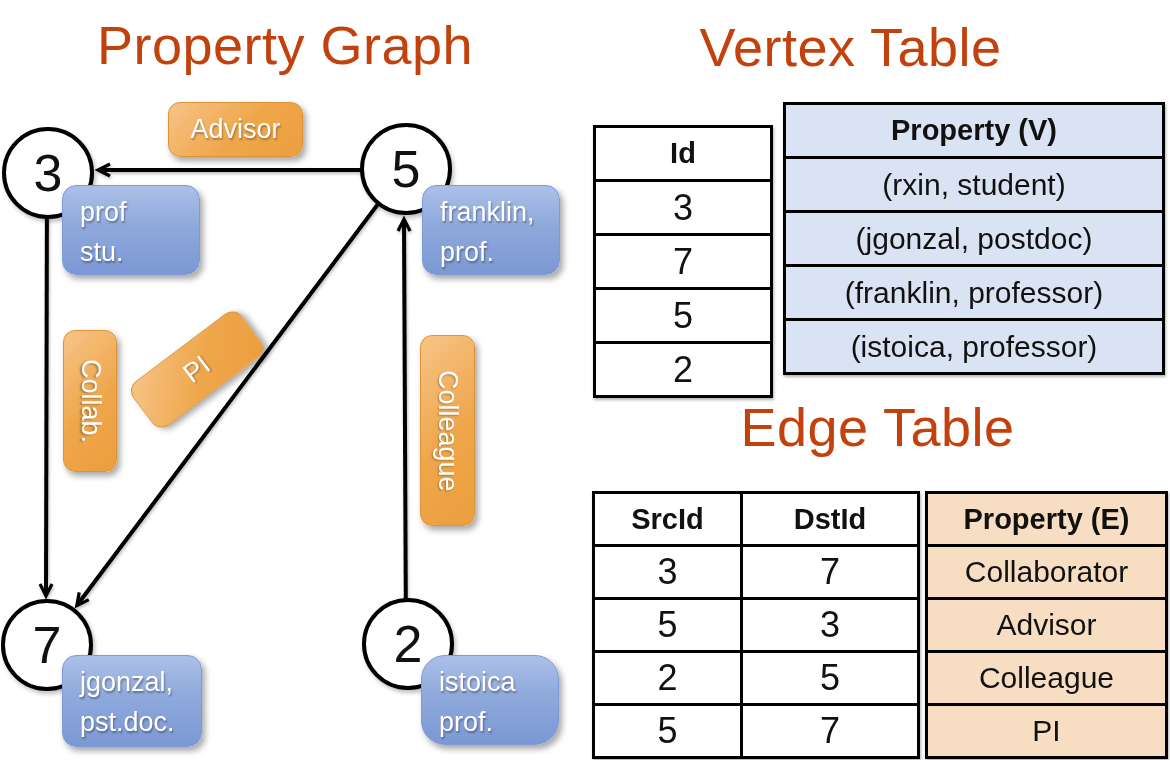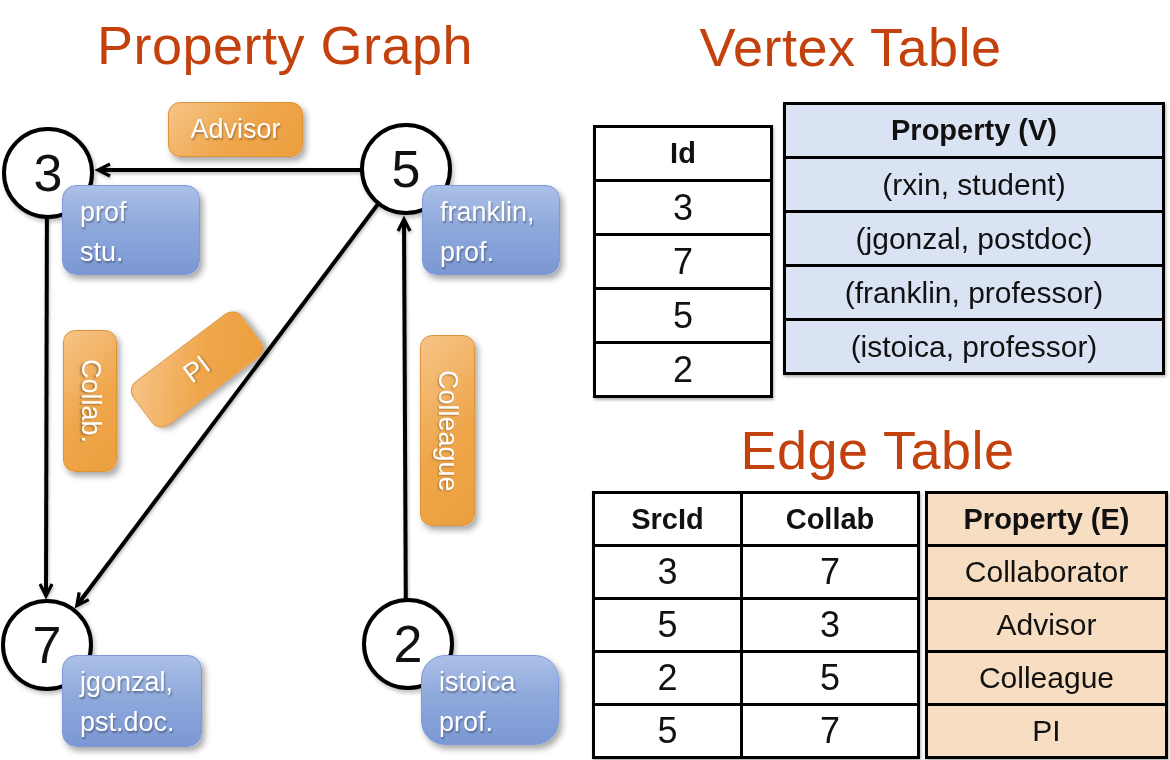--- a/index.html
+++ b/index.html
@@ -7,21 +7,21 @@
     position:relative;width:1170px;height:760px;background:#fff;overflow:hidden;
     font-family:"Liberation Sans",sans-serif;color:#111;
   }
   
   .big-title{
     position:absolute;text-align:center;font-size:54px;font-weight:300;
     color:#c2410c;letter-spacing:0.5px;white-space:nowrap;
   }
   #title-graph{left:0;width:570px;top:14px;}
   #title-vertex{left:558px;width:585px;top:16px;}
-  #title-edge{left:585px;width:585px;top:396px;margin-top:23px;}
+  #title-edge{left:585px;width:585px;top:396px;}
 
   
   svg.edges{position:absolute;left:0;top:0;z-index:1;filter:drop-shadow(1.5px 2px 1.5px rgba(0,0,0,0.25));}
   .node{
     position:absolute;width:92px;height:92px;box-sizing:border-box;z-index:2;
     border:4.5px solid #000;border-radius:50%;background:#fff;
     display:flex;align-items:center;justify-content:center;
     font-size:52px;font-weight:300;color:#111;
     box-shadow:2px 3px 4px rgba(0,0,0,0.25);
   }
@@ -159,21 +159,21 @@
     </table>
 
   <table class="ptable fill-w" style="left:592px;top:491px;width:325px;">
     <colgroup>
         <col style="width:148px;">
         <col style="width:177px;">
       </colgroup>
     <tbody>
         <tr style="height:53px;">
       <td class="hdr">SrcId</td>
-      <td class="hdr">Collab</td>
+      <td class="hdr">DstId</td>
     </tr>
     <tr style="height:53px;">
       <td class="num">3</td>
       <td class="num">7</td>
     </tr>
     <tr style="height:53px;">
       <td class="num">5</td>
       <td class="num">3</td>
     </tr>
     <tr style="height:53px;">

